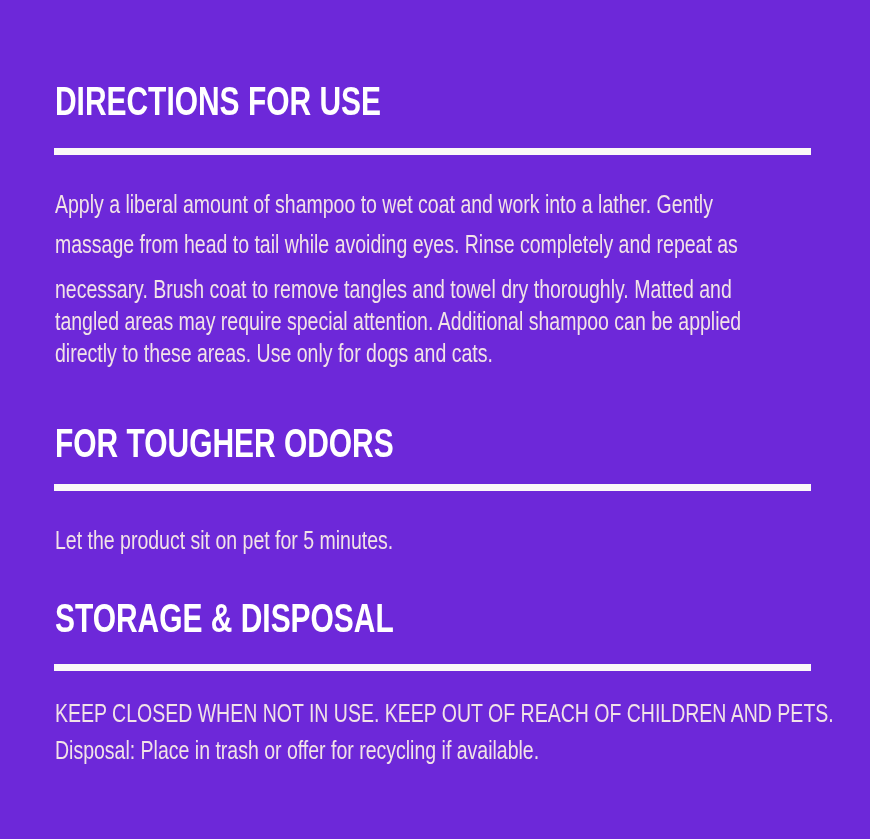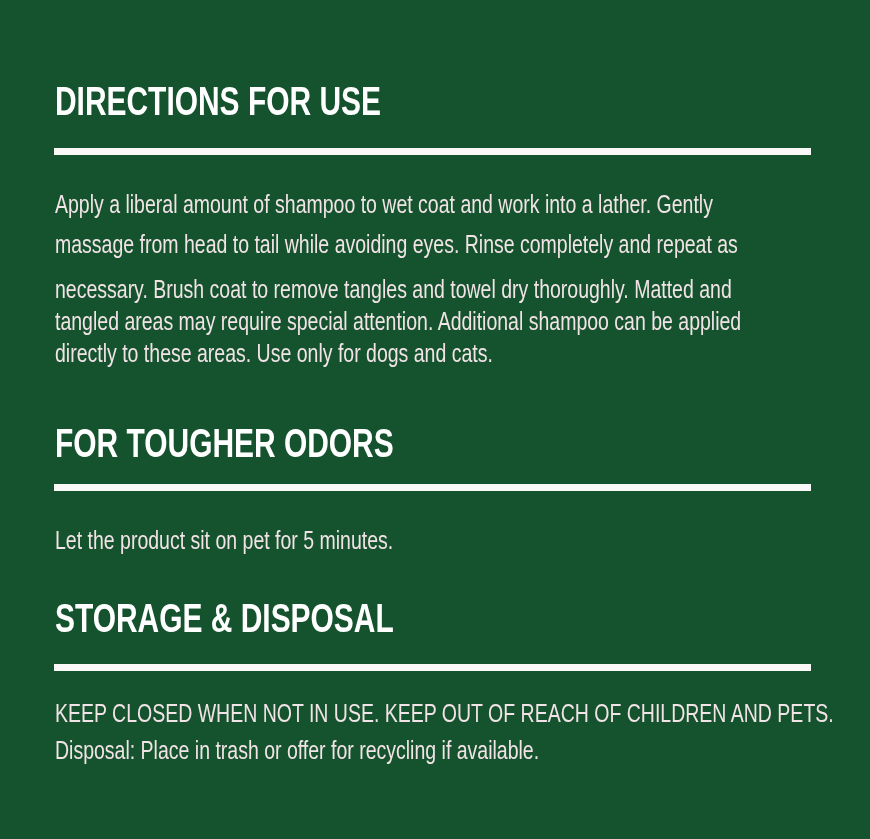--- a/index.html
+++ b/index.html
@@ -1,21 +1,21 @@
 <!DOCTYPE html>
 <html><head>
 <meta charset="utf-8">
 <style>
   html, body { margin: 0; padding: 0; background: #ffffff; }
 
   .label-panel {
     position: relative;
     width: 870px;
     height: 839px;
-    background: #14532d;
+    background: #6d28d9;
     overflow: hidden;
     font-family: "Liberation Sans", "DejaVu Sans", sans-serif;
   }
 
   
   .section-heading {
     position: absolute;
     left: 55px;
     margin: 0;
     font-size: 41px;

